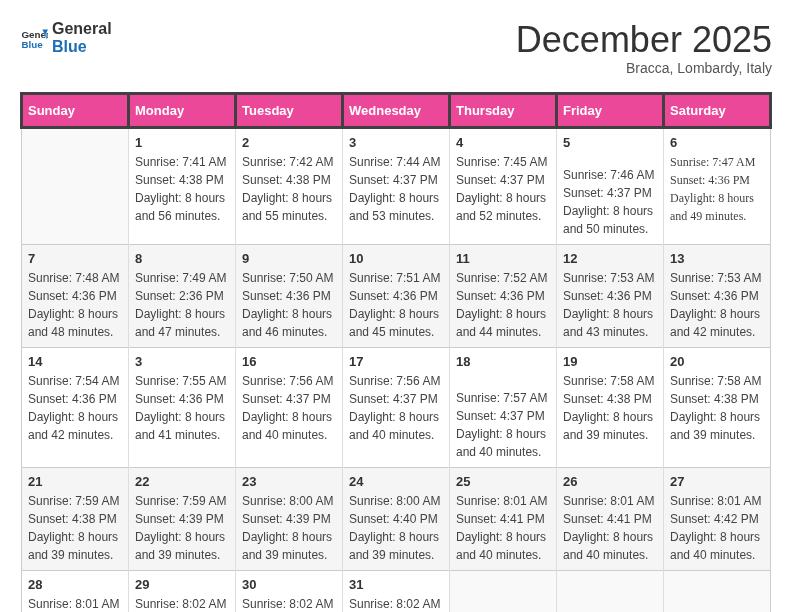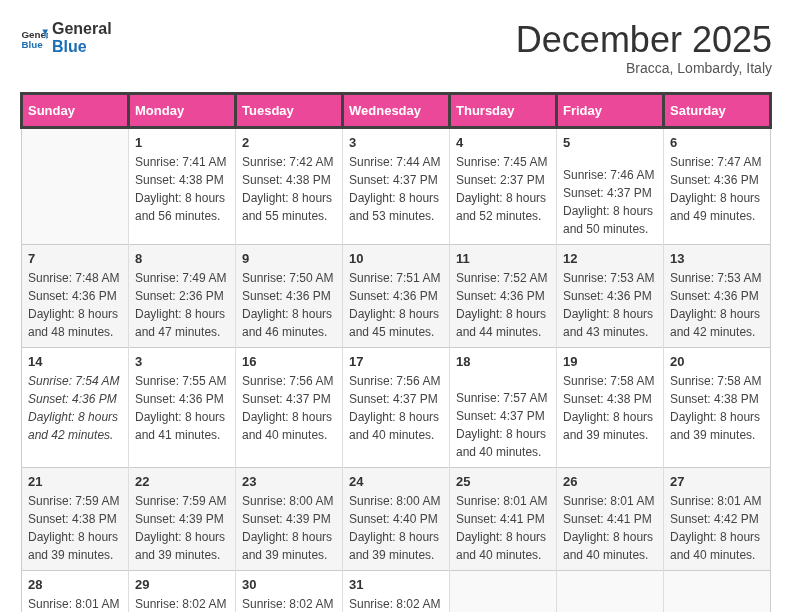--- a/index.html
+++ b/index.html
@@ -144,34 +144,34 @@
         <td>
           <span class="day-number">3</span>
           <div class="day-info" style="white-space: pre-line;">Sunrise: 7:44 AM
 Sunset: 4:37 PM
 Daylight: 8 hours
 and 53 minutes.</div>
         </td>
         <td>
           <span class="day-number">4</span>
           <div class="day-info" style="white-space: pre-line;">Sunrise: 7:45 AM
-Sunset: 2:37 PM
+Sunset: 4:37 PM
 Daylight: 8 hours
 and 52 minutes.</div>
         </td>
         <td>
           <span class="day-number">5</span>
           <div class="day-info" style="white-space: pre-line; margin-top: 16px;">Sunrise: 7:46 AM
 Sunset: 4:37 PM
 Daylight: 8 hours
 and 50 minutes.</div>
         </td>
         <td>
           <span class="day-number">6</span>
-          <div class="day-info" style="white-space: pre-line;">Sunrise: 7:47 AM
+          <div class="day-info" style="white-space: pre-line; font-family: Liberation Serif, serif;">Sunrise: 7:47 AM
 Sunset: 4:36 PM
 Daylight: 8 hours
 and 49 minutes.</div>
         </td>
       </tr>
       <tr>
         <td>
           <span class="day-number">7</span>
           <div class="day-info" style="white-space: pre-line;">Sunrise: 7:48 AM
 Sunset: 4:36 PM
@@ -217,21 +217,21 @@
           <span class="day-number">13</span>
           <div class="day-info" style="white-space: pre-line;">Sunrise: 7:53 AM
 Sunset: 4:36 PM
 Daylight: 8 hours
 and 42 minutes.</div>
         </td>
       </tr>
       <tr>
         <td>
           <span class="day-number">14</span>
-          <div class="day-info" style="white-space: pre-line; font-style: italic;">Sunrise: 7:54 AM
+          <div class="day-info" style="white-space: pre-line;">Sunrise: 7:54 AM
 Sunset: 4:36 PM
 Daylight: 8 hours
 and 42 minutes.</div>
         </td>
         <td>
           <span class="day-number">3</span>
           <div class="day-info" style="white-space: pre-line;">Sunrise: 7:55 AM
 Sunset: 4:36 PM
 Daylight: 8 hours
 and 41 minutes.</div>

